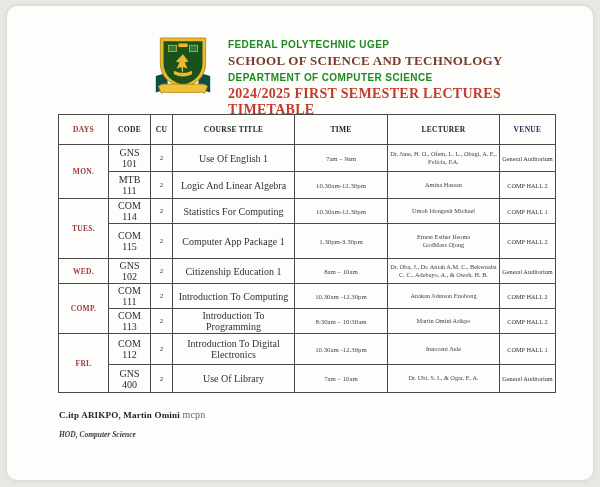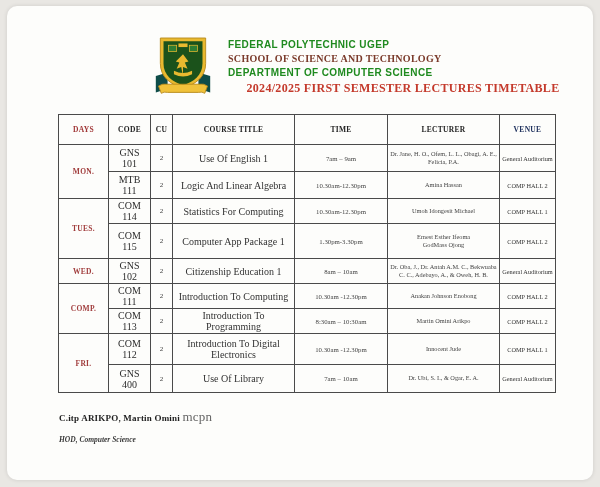--- a/index.html
+++ b/index.html
@@ -36,31 +36,30 @@
   .h-line1, .h-line3 {
     font-family: "Liberation Sans", sans-serif;
     font-weight: bold;
     font-size: 10px;
     letter-spacing: .4px;
     color: #1f8a1f;
   }
   .h-line2 {
     font-family: "Liberation Serif", serif;
     font-weight: bold;
-    font-size: 10px;
+    font-size: 13px;
     letter-spacing: .3px;
     color: #7a3a2a;
   }
   .h-line4 {
     font-family: "Liberation Serif", serif;
     font-weight: bold;
-    font-size: 12px;
+    font-size: 14px;
     letter-spacing: .3px;
     color: #c43a2c;
-    text-align: center;
   }
   
   table.tt {
     position: absolute;
     left: 51px; top: 108px;
     width: 497px;
     border-collapse: collapse;
     table-layout: fixed;
     font-family: "Liberation Serif", serif;
     color: #3a3a3a;
@@ -99,21 +98,21 @@
     left: 52px; top: 403px;
   }
   .sig {
     font-weight: bold;
     font-size: 9px;
     color: #1e1e1e;
     letter-spacing: .2px;
   }
   .sig .suffix {
     font-weight: normal;
-    font-size: 13px;
+    font-size: 10px;
     color: #666;
     letter-spacing: .2px;
   }
   .role {
     font-weight: bold;
     font-style: italic;
     font-size: 7.5px;
     color: #3a3a3a;
     margin-top: 10px;
   }

